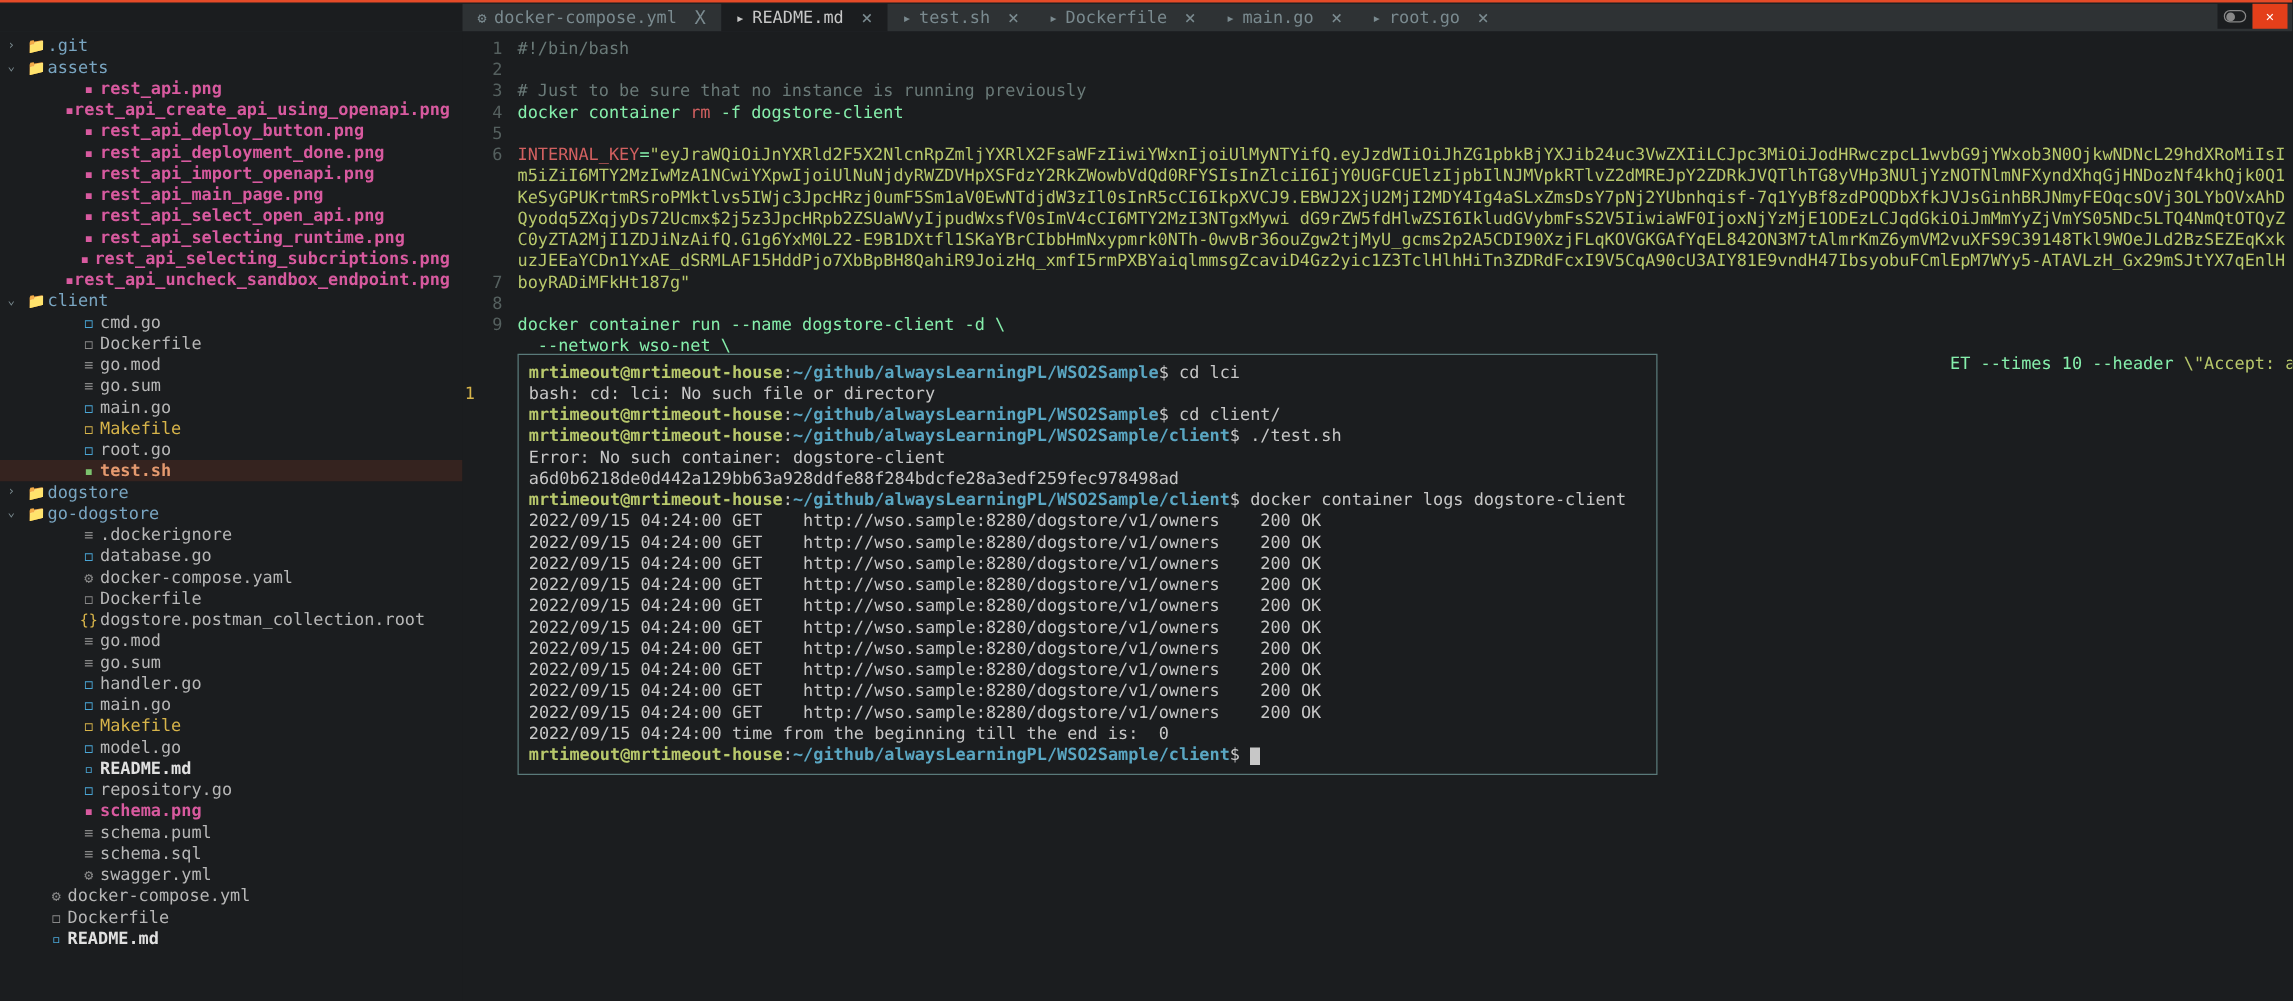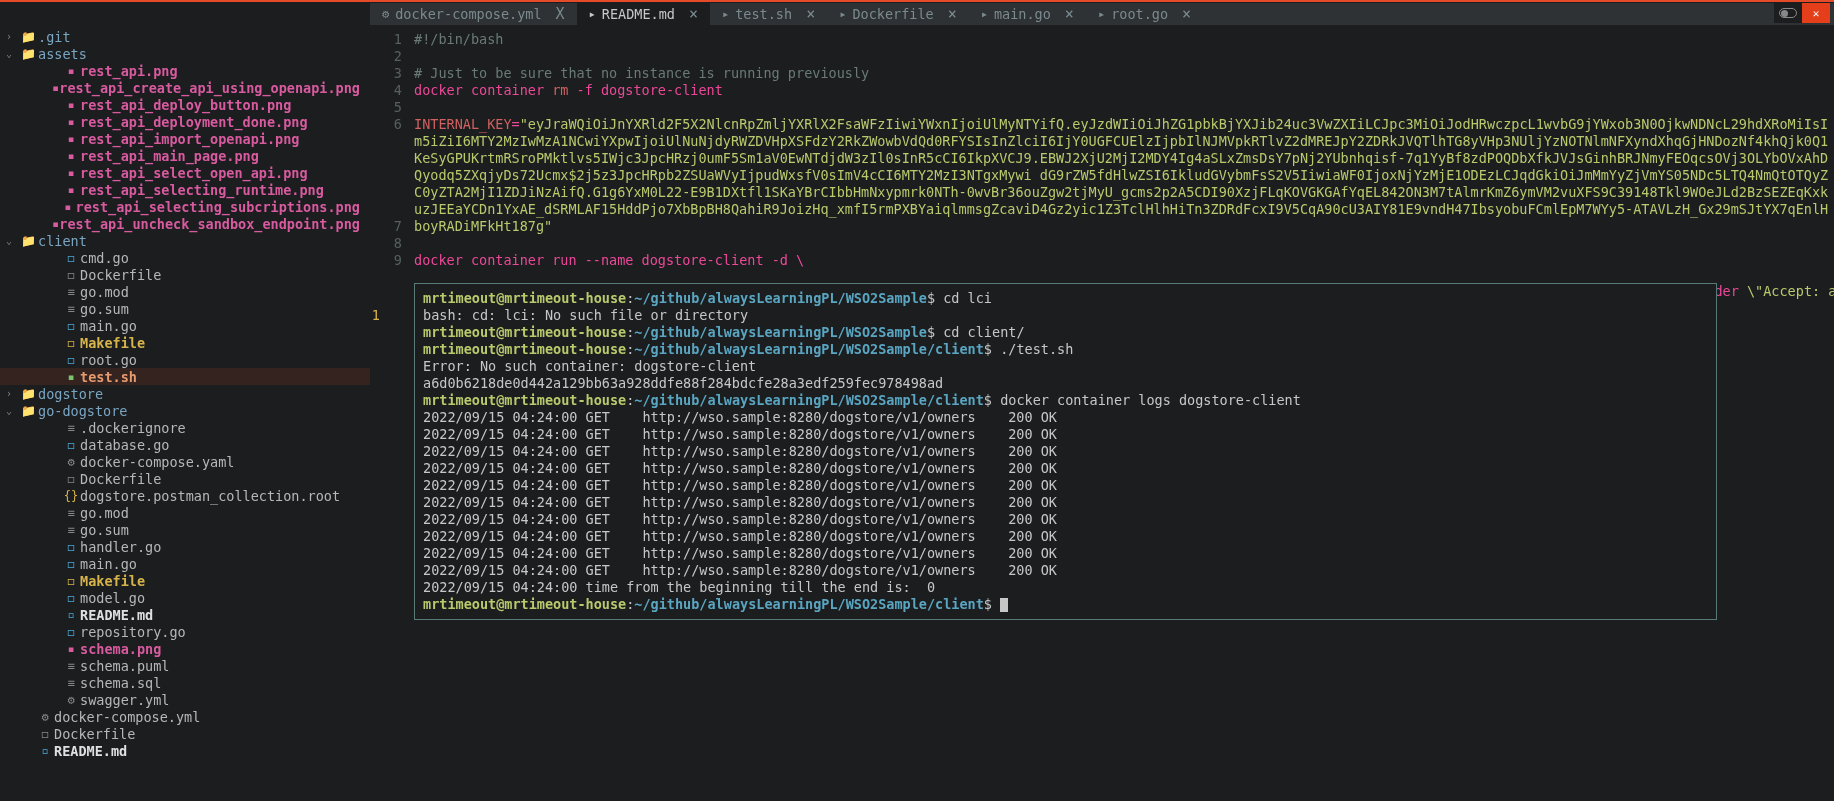--- a/index.html
+++ b/index.html
@@ -28,33 +28,33 @@
 .folder-lbl { color:#7aa6c2;text-align:right; }
 .ico-img { color:#d85a9f; }
 .ico-go { color:#4aa6d6; }
 .ico-doc { color:#888; }
 .ico-mk { color:#d7b44a; }
 .ico-sh { color:#7cc36e; }
 .ico-yml { color:#888; }
 .ico-json { color:#d7b44a; }
 .ico-md { color:#4aa6d6; }
 .ico-png { color:#d85a9f; }
-.name-yellow { color:#d7b44a; font-weight:bold; }
+.name-yellow { color:#d7b44a; font-weight:normal; }
 .name-pink { color:#d85a9f; font-weight:bold; }
 .name-sel { color:#e59a6f; font-weight:bold; }
 .name-md { color:#e0e0e0; font-weight:bold; }
 .depth0{padding-left:6px;} .depth1{padding-left:22px;} .depth2{padding-left:48px;}
 .editor { flex:1; position:relative; overflow:hidden; }
 .gutter { position:absolute; left:0; top:0; width:40px; text-align:right; color:#55605f; padding-top:6px; }
 .gutter div { height:17px; line-height:17px; padding-right:8px; }
 .code { position:absolute; left:44px; right:4px; top:6px; }
 .codeline { height:17px; line-height:17px; white-space:pre; }
-.c-comment{color:#6a7a78;} .c-cmd{color:#ec4899;} .c-red{color:#d16060;} .c-str{color:#b9c96c;}
+.c-comment{color:#6a7a78;} .c-cmd{color:#86efac;} .c-red{color:#d16060;} .c-str{color:#b9c96c;}
 .wrapblock { color:#b9c96c; line-height:17px; word-break:break-all; white-space:pre-wrap; min-height:102px; }
-.terminal { position:absolute; left:44px; top:258px; width:1303px; border:1px solid #5a7a7a; background:#1b1d1f; padding:6px 8px; }
+.terminal { position:absolute; left:44px; top:258px; width:912px; border:1px solid #5a7a7a; background:#1b1d1f; padding:6px 8px; }
 .suffix { position:absolute; left:1190px; top:258px; right:8px; color:#c7c7c7; white-space:pre; }
 .suffix .c-str{color:#b9c96c;}
 .tline { line-height:17px; white-space:pre-wrap; word-break:break-all; }
 .t-user{color:#b9c96c; font-weight:bold;} .t-path{color:#5aa6c2; font-weight:bold;} .t-dollar{color:#c7c7c7;} .t-txt{color:#c7c7c7;}
 .cursor { display:inline-block; width:8px; height:14px; background:#c7c7c7; vertical-align:text-bottom; }
 .gutter-mark { position:absolute; left:0; width:10px; text-align:right; color:#d7b44a; }
 </style>
 </head>
 <body>
 
@@ -336,20 +336,21 @@
       <div class="gutter-mark" style="top:282px;">1</div>
       <div class="code">
         <div class="codeline c-comment">#!/bin/bash</div>
         <div class="codeline"></div>
         <div class="codeline c-comment"># Just to be sure that no instance is running previously</div>
         <div class="codeline"><span class="c-cmd">docker container </span><span class="c-red">rm</span><span class="c-cmd"> -f dogstore-client</span></div>
         <div class="codeline"></div>
         <div class="codeline" style="height:auto;"><span class="c-red">INTERNAL_KEY</span><span class="c-cmd">=</span><span class="wrapblock">"eyJraWQiOiJnYXRld2F5X2NlcnRpZmljYXRlX2FsaWFzIiwiYWxnIjoiUlMyNTYifQ.eyJzdWIiOiJhZG1pbkBjYXJib24uc3VwZXIiLCJpc3MiOiJodHRwczpcL1wvbG9jYWxob3N0OjkwNDNcL29hdXRoMiIsIm5iZiI6MTY2MzIwMzA1NCwiYXpwIjoiUlNuNjdyRWZDVHpXSFdzY2RkZWowbVdQd0RFYSIsInZlciI6IjY0UGFCUElzIjpbIlNJMVpkRTlvZ2dMREJpY2ZDRkJVQTlhTG8yVHp3NUljYzNOTNlmNFXyndXhqGjHNDozNf4khQjk0Q1KeSyGPUKrtmRSroPMktlvs5IWjc3JpcHRzj0umF5Sm1aV0EwNTdjdW3zIl0sInR5cCI6IkpXVCJ9.EBWJ2XjU2MjI2MDY4Ig4aSLxZmsDsY7pNj2YUbnhqisf-7q1YyBf8zdPOQDbXfkJVJsGinhBRJNmyFEOqcsOVj3OLYbOVxAhDQyodq5ZXqjyDs72Ucmx$2j5z3JpcHRpb2ZSUaWVyIjpudWxsfV0sImV4cCI6MTY2MzI3NTgxMywi dG9rZW5fdHlwZSI6IkludGVybmFsS2V5IiwiaWF0IjoxNjYzMjE1ODEzLCJqdGkiOiJmMmYyZjVmYS05NDc5LTQ4NmQtOTQyZC0yZTA2MjI1ZDJiNzAifQ.G1g6YxM0L22-E9B1DXtfl1SKaYBrCIbbHmNxypmrk0NTh-0wvBr36ouZgw2tjMyU_gcms2p2A5CDI90XzjFLqKOVGKGAfYqEL842ON3M7tAlmrKmZ6ymVM2vuXFS9C39148Tkl9WOeJLd2BzSEZEqKxkuzJEEaYCDn1YxAE_dSRMLAF15HddPjo7XbBpBH8QahiR9JoizHq_xmfI5rmPXBYaiqlmmsgZcaviD4Gz2yic1Z3TclHlhHiTn3ZDRdFcxI9V5CqA90cU3AIY81E9vndH47IbsyobuFCmlEpM7WYy5-ATAVLzH_Gx29mSJtYX7qEnlHboyRADiMFkHt187g"</span></div>
         <div class="codeline"></div>
         <div class="codeline"><span class="c-cmd">docker container run </span><span class="c-cmd">--name</span><span class="c-cmd"> dogstore-client </span><span class="c-cmd">-d</span><span class="c-cmd"> \</span></div>
+        <div class="codeline"><span class="c-cmd">  </span><span class="c-cmd">--network</span><span class="c-cmd"> wso-net \</span></div>
       </div>
       <div class="suffix"><span class="c-cmd">ET </span><span class="c-cmd">--times</span><span class="c-cmd"> 10 </span><span class="c-cmd">--header</span> <span class="c-str">\"Accept: application/json</span></div>
       <div class="terminal" id="terminal">
           <div class="tline"><span class="t-user">mrtimeout@mrtimeout-house</span><span class="t-txt">:</span><span class="t-path">~/github/alwaysLearningPL/WSO2Sample</span><span class="t-dollar">$</span> <span class="t-txt">cd lci</span></div>
           <div class="tline t-txt">bash: cd: lci: No such file or directory</div>
           <div class="tline"><span class="t-user">mrtimeout@mrtimeout-house</span><span class="t-txt">:</span><span class="t-path">~/github/alwaysLearningPL/WSO2Sample</span><span class="t-dollar">$</span> <span class="t-txt">cd client/</span></div>
           <div class="tline"><span class="t-user">mrtimeout@mrtimeout-house</span><span class="t-txt">:</span><span class="t-path">~/github/alwaysLearningPL/WSO2Sample/client</span><span class="t-dollar">$</span> <span class="t-txt">./test.sh</span></div>
           <div class="tline t-txt">Error: No such container: dogstore-client</div>
           <div class="tline t-txt">a6d0b6218de0d442a129bb63a928ddfe88f284bdcfe28a3edf259fec978498ad</div>
           <div class="tline"><span class="t-user">mrtimeout@mrtimeout-house</span><span class="t-txt">:</span><span class="t-path">~/github/alwaysLearningPL/WSO2Sample/client</span><span class="t-dollar">$</span> <span class="t-txt">docker container logs dogstore-client</span></div>

